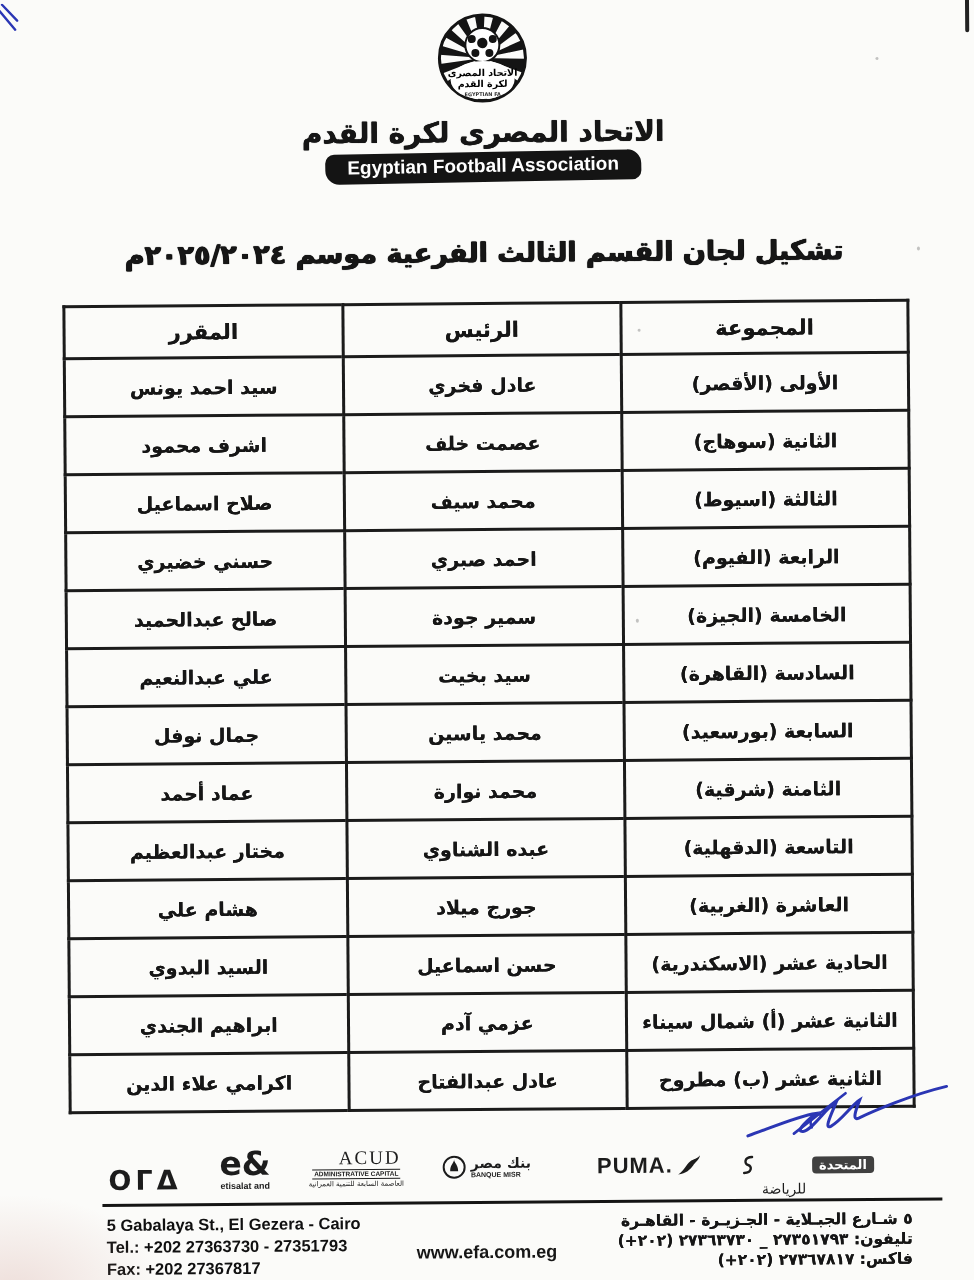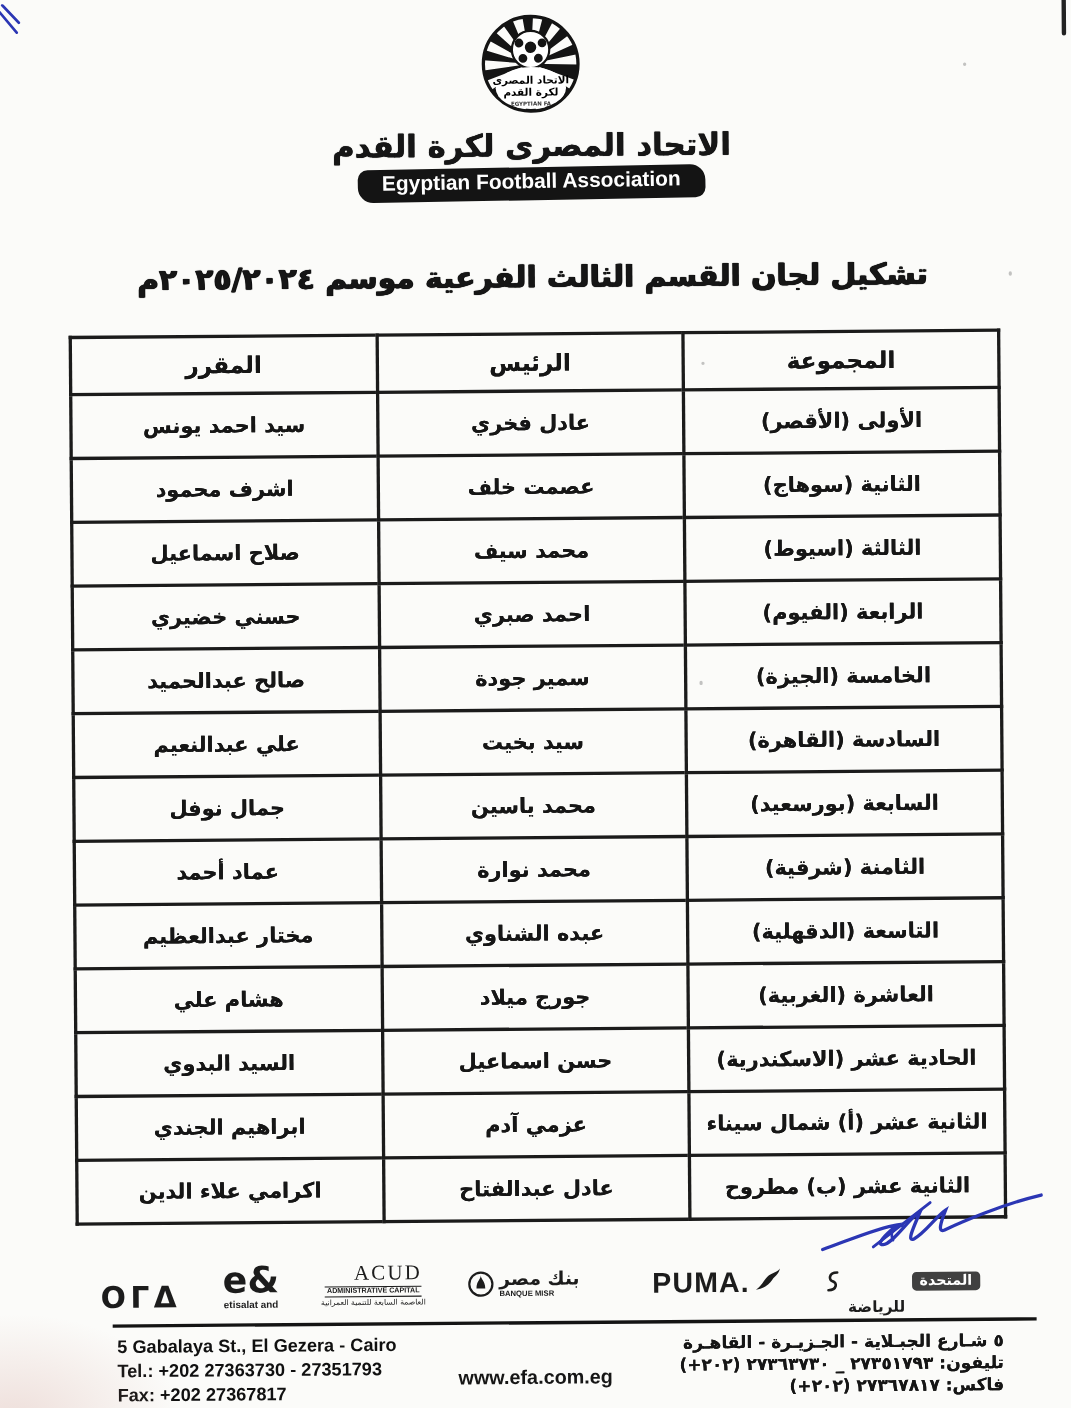--- a/index.html
+++ b/index.html
@@ -75,27 +75,27 @@
   }
   .sp{display:flex;flex-direction:column;align-items:center;line-height:1;}
   .sp-ofa{font-size:27px;font-weight:900;letter-spacing:4px;font-family:"DejaVu Sans",sans-serif;margin-top:20px;}
   .sp-eand .big{font-size:33px;font-weight:900;font-family:"DejaVu Sans",sans-serif;}
   .sp-eand .sub{font-size:9px;font-weight:bold;margin-top:2px;font-family:Liberation Sans, sans-serif;}
   .sp-acud .big{font-size:19px;font-weight:400;letter-spacing:2px;font-family:"Liberation Serif",serif;margin-left:27px;}
   .sp-acud .sub{font-size:6.5px;font-weight:bold;border-top:1.5px solid #1c1c1c;border-bottom:1.5px solid #1c1c1c;padding:1px 2px;margin-top:2px;font-family:"Liberation Sans",sans-serif;}
   .sp-acud .sub-ar{font-size:7px;margin-top:2px;direction:rtl;}
   .sp-bm{flex-direction:row;gap:5px;align-items:center;}
   .sp-bm .stack{display:flex;flex-direction:column;align-items:flex-start;}
-  .sp-bm .ar{font-size:17px;font-weight:bold;direction:rtl;}
+  .sp-bm .ar{font-size:14px;font-weight:bold;direction:rtl;}
   .sp-bm .en{font-size:7px;font-weight:bold;font-family:"Liberation Sans",sans-serif;margin-top:1px;}
   .sp-puma{flex-direction:row;gap:3px;align-items:flex-start;}
-  .sp-puma .big{font-size:26px;font-weight:900;letter-spacing:1px;font-family:"Liberation Sans",sans-serif;margin-left:28px;}
+  .sp-puma .big{font-size:22px;font-weight:900;letter-spacing:1px;font-family:"Liberation Sans",sans-serif;margin-left:28px;}
   .sp-united{flex-direction:row;gap:6px;align-items:center;direction:rtl;}
   .sp-united .boxed{background:#404040;color:#fff;font-size:13px;font-weight:bold;padding:2px 7px;border-radius:4px;}
-  .sp-united .word{font-size:14px;font-weight:bold;margin-top:48px;}
+  .sp-united .word{font-size:14px;font-weight:normal;margin-top:48px;}
   
   .footer-rule{position:absolute;top:1201px;left:98px;width:840px;height:3px;background:#141414;}
   .footer-cols{
     position:absolute;top:1212px;left:102px;width:806px;
     display:flex;justify-content:space-between;
   }
   .addr-en{font-family:"Liberation Sans",sans-serif;font-weight:bold;font-size:16.5px;line-height:1.32;color:#101010;}
   .addr-ar{direction:rtl;text-align:right;font-size:15.5px;font-weight:bold;line-height:1.3;text-shadow:0 0 .5px #111;}
   .website{position:absolute;top:1242px;left:412px;font-family:"Liberation Sans",sans-serif;font-weight:bold;font-size:18px;}
 </style>

